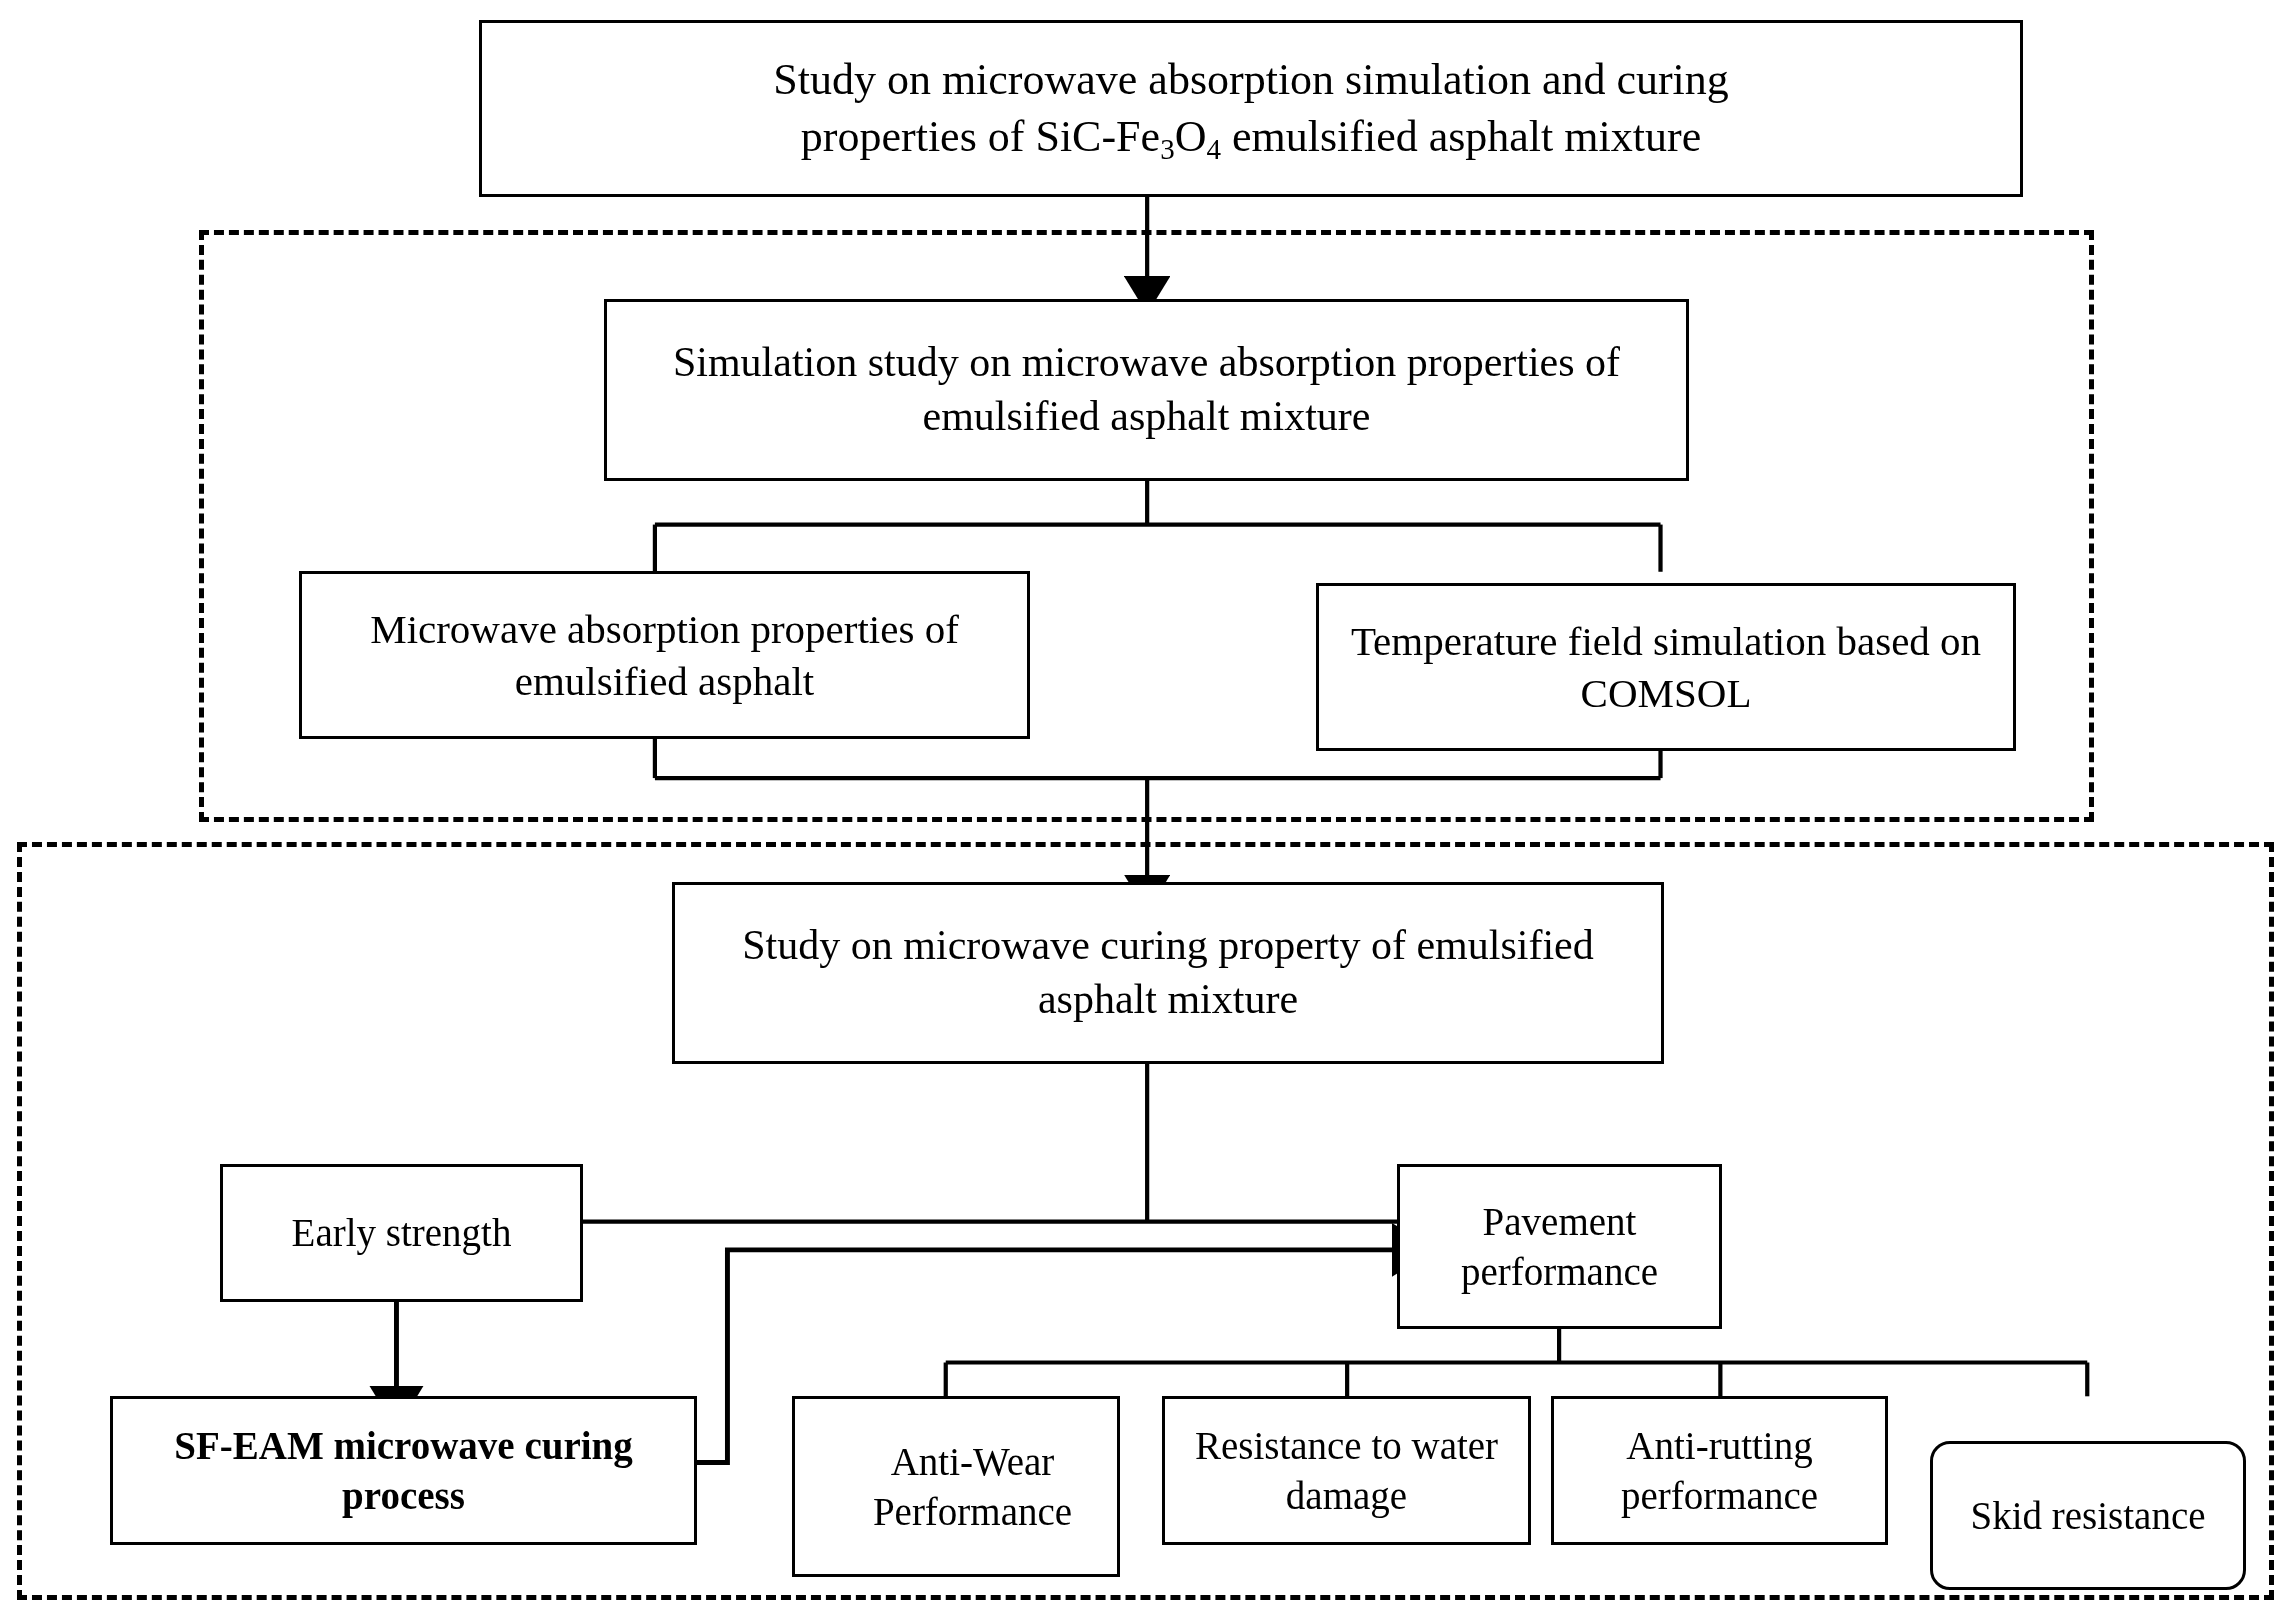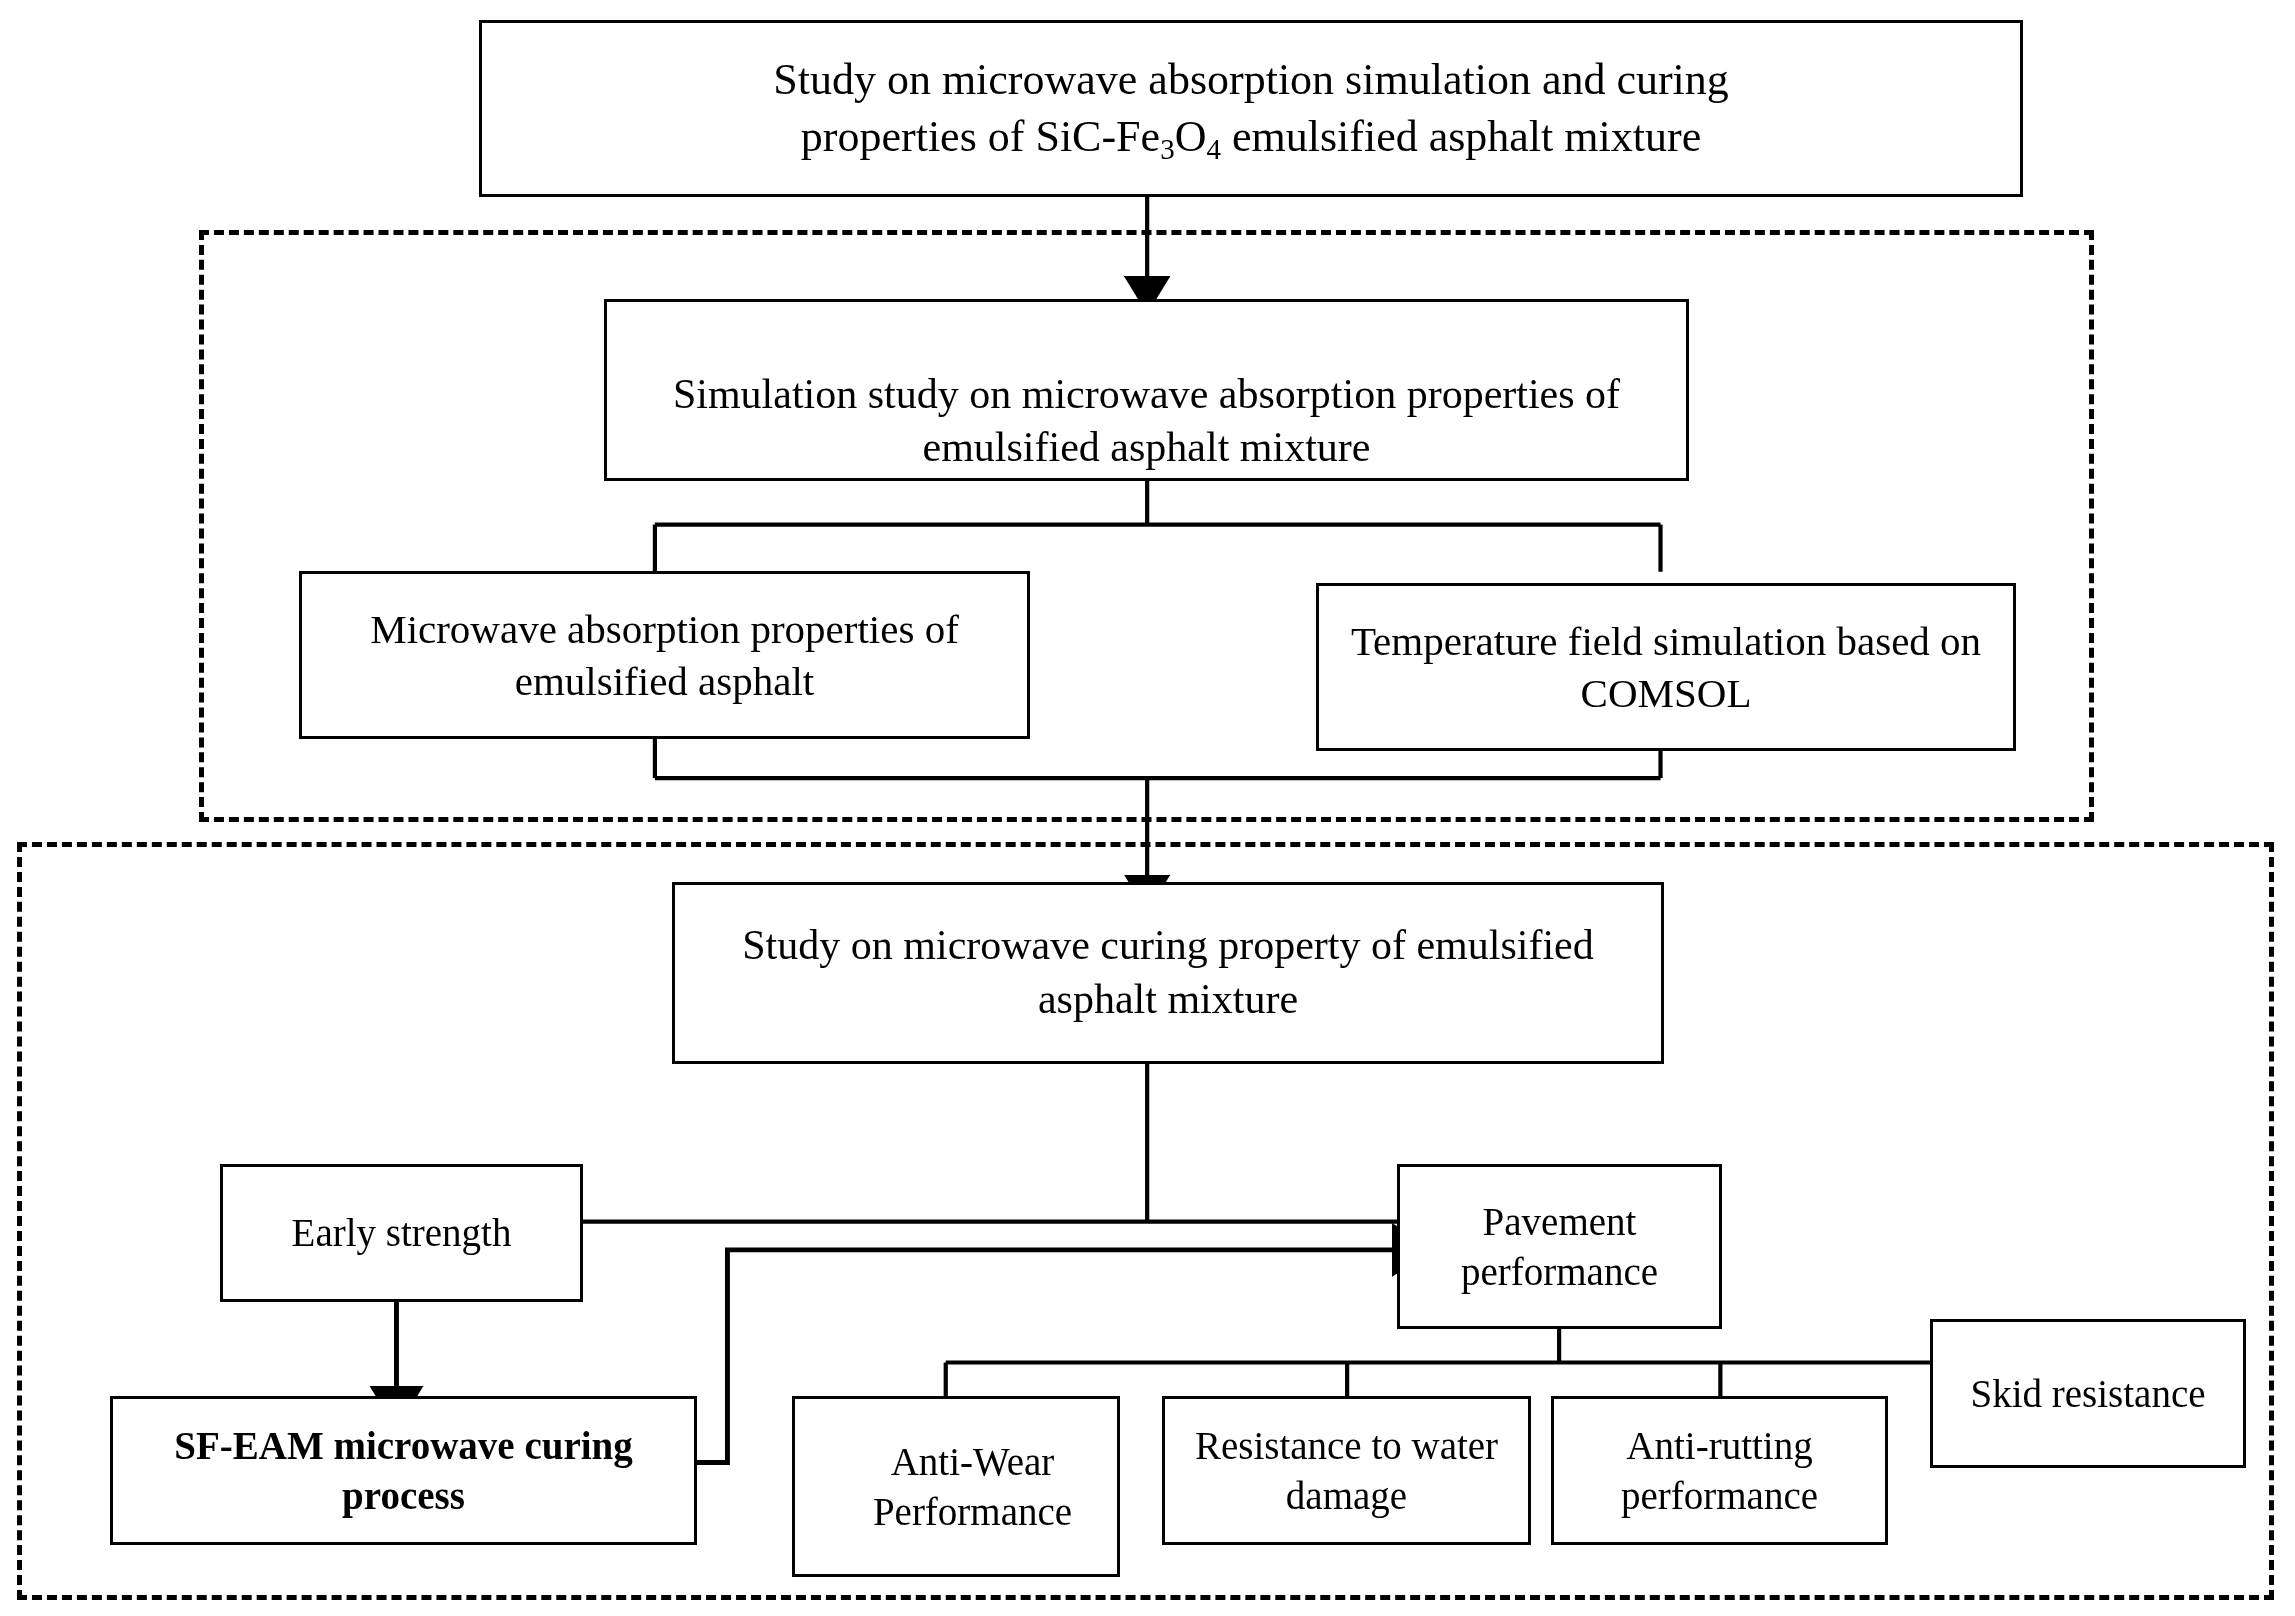--- a/index.html
+++ b/index.html
@@ -105,21 +105,21 @@
     <line x1="2964" y1="1935" x2="2964" y2="1983" stroke="#000000" stroke-width="6"></line>
   </svg>
 
   <div class="node fs-title" style="left:479px; top:20px; width:1544px; height:177px;">
     <span class="label">
       <span>Study on microwave absorption simulation and curing</span><br>
       <span>properties of SiC-Fe</span><sub>3</sub><span>O</span><sub>4</sub><span> emulsified asphalt mixture</span>
     </span>
   </div>
 
-  <div class="node fs-major" style="left:604px; top:299px; width:1085px; height:182px;align-items:flex-end;">
+  <div class="node fs-major" style="left:604px; top:299px; width:1085px; height:182px;">
     <span class="label">Simulation study on microwave absorption properties of emulsified asphalt mixture</span>
   </div>
 
   <div class="node fs-mid" style="left:299px; top:571px; width:731px; height:168px;">
     <span class="label">Microwave absorption properties of emulsified asphalt</span>
   </div>
 
   <div class="node fs-mid" style="left:1316px; top:571px; width:700px; height:168px;margin-top:12px;">
     <span class="label">Temperature field simulation based on COMSOL</span>
   </div>
@@ -145,18 +145,18 @@
   </div>
 
   <div class="node fs-small" style="left:1162px; top:1396px; width:369px; height:149px;">
     <span class="label">Resistance to water damage</span>
   </div>
 
   <div class="node fs-small" style="left:1551px; top:1396px; width:337px; height:149px;">
     <span class="label">Anti-rutting performance</span>
   </div>
 
-  <div class="node fs-small" style="left:1930px; top:1319px; width:316px; height:149px;">
+  <div class="node fs-small" style="left:1930px; top:1441px; width:316px; height:149px;border-radius:20px;">
     <span class="label">Skid resistance</span>
   </div>
 
 </div>
 
 
 </body></html>

